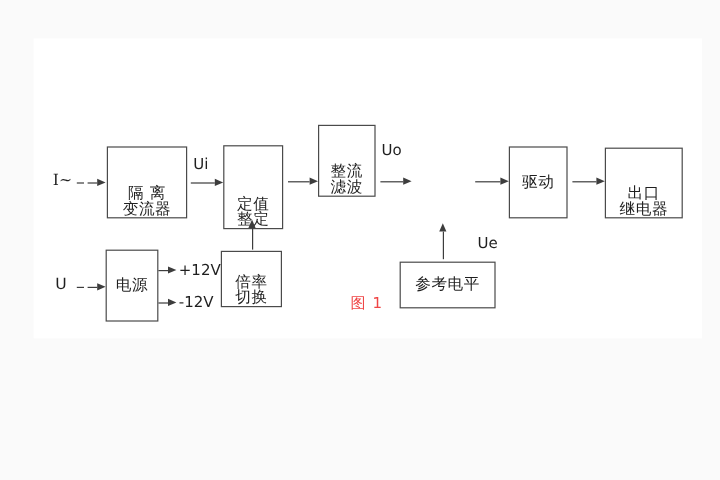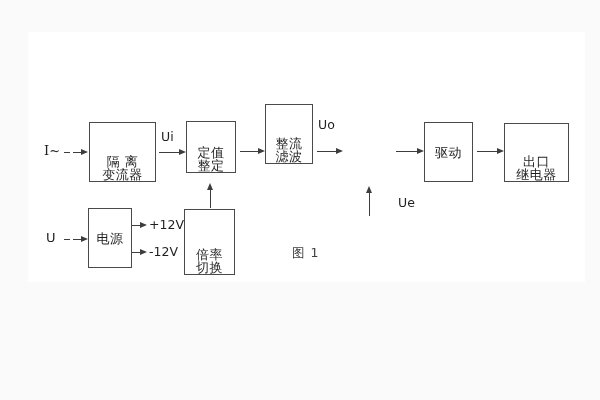--- a/index.html
+++ b/index.html
@@ -29,34 +29,34 @@
   .harrow::after{
     content:"";position:absolute;right:-7px;top:-3px;width:0;height:0;
     border-left:7px solid #3d3d3d;border-top:3.5px solid transparent;border-bottom:3.5px solid transparent;
   }
   .hline{position:absolute;height:1px;background:#3d3d3d;}
   .varrow{position:absolute;width:1px;background:#3d3d3d;}
   .varrow::after{
     content:"";position:absolute;top:-7px;left:-3.5px;width:0;height:0;
     border-bottom:7px solid #3d3d3d;border-left:3.5px solid transparent;border-right:3.5px solid transparent;
   }
-  .caption{position:absolute;font-size:12.5px;color:#404040;letter-spacing:1px;}
+  .caption{position:absolute;font-size:12.5px;color:#ef4444;letter-spacing:1px;}
 </style>
 </head>
 <body>
 
 <div id="canvas">
   <div class="panel"></div>
 
   <div class="block" style="left:89px;top:122px;width:67px;height:60px">
     <span>隔 离</span>
     <span>变流器</span>
   </div>
 
-  <div class="block" style="left:186px;top:121px;width:50px;height:52px">
+  <div class="block" style="left:186px;top:121px;width:50px;height:70px">
     <span>定值</span>
     <span>整定</span>
   </div>
 
   <div class="block" style="left:265px;top:104px;width:48px;height:60px">
     <span>整流</span>
     <span>滤波</span>
   </div>
 
 
@@ -66,25 +66,28 @@
 
   <div class="block single" style="left:88px;top:208px;width:44px;height:60px">
     <span>电源</span>
   </div>
 
   <div class="block" style="left:504px;top:123px;width:65px;height:59px">
     <span>出口</span>
     <span>继电器</span>
   </div>
 
-  <div class="block" style="left:184px;top:209px;width:51px;height:66px">
+  <div class="block" style="left:184px;top:209px;width:51px;height:47px">
     <span>倍率</span>
     <span>切换</span>
   </div>
 
+  <div class="block single" style="left:333px;top:218px;width:80px;height:39px">
+    <span>参考电平</span>
+  </div>
 
   <span class="lbl serif" style="left:44px;top:144px">I~</span>
   <span class="lbl" style="left:46px;top:231px;font-size:13px">U</span>
 
   <span class="lbl" style="left:161px;top:131px">Ui</span>
   <span class="lbl" style="left:318px;top:119px">Uo</span>
   <span class="lbl" style="left:398px;top:197px">Ue</span>
   <span class="lbl" style="left:149px;top:219px">+12V</span>
   <span class="lbl" style="left:149px;top:246px">-12V</span>
 

